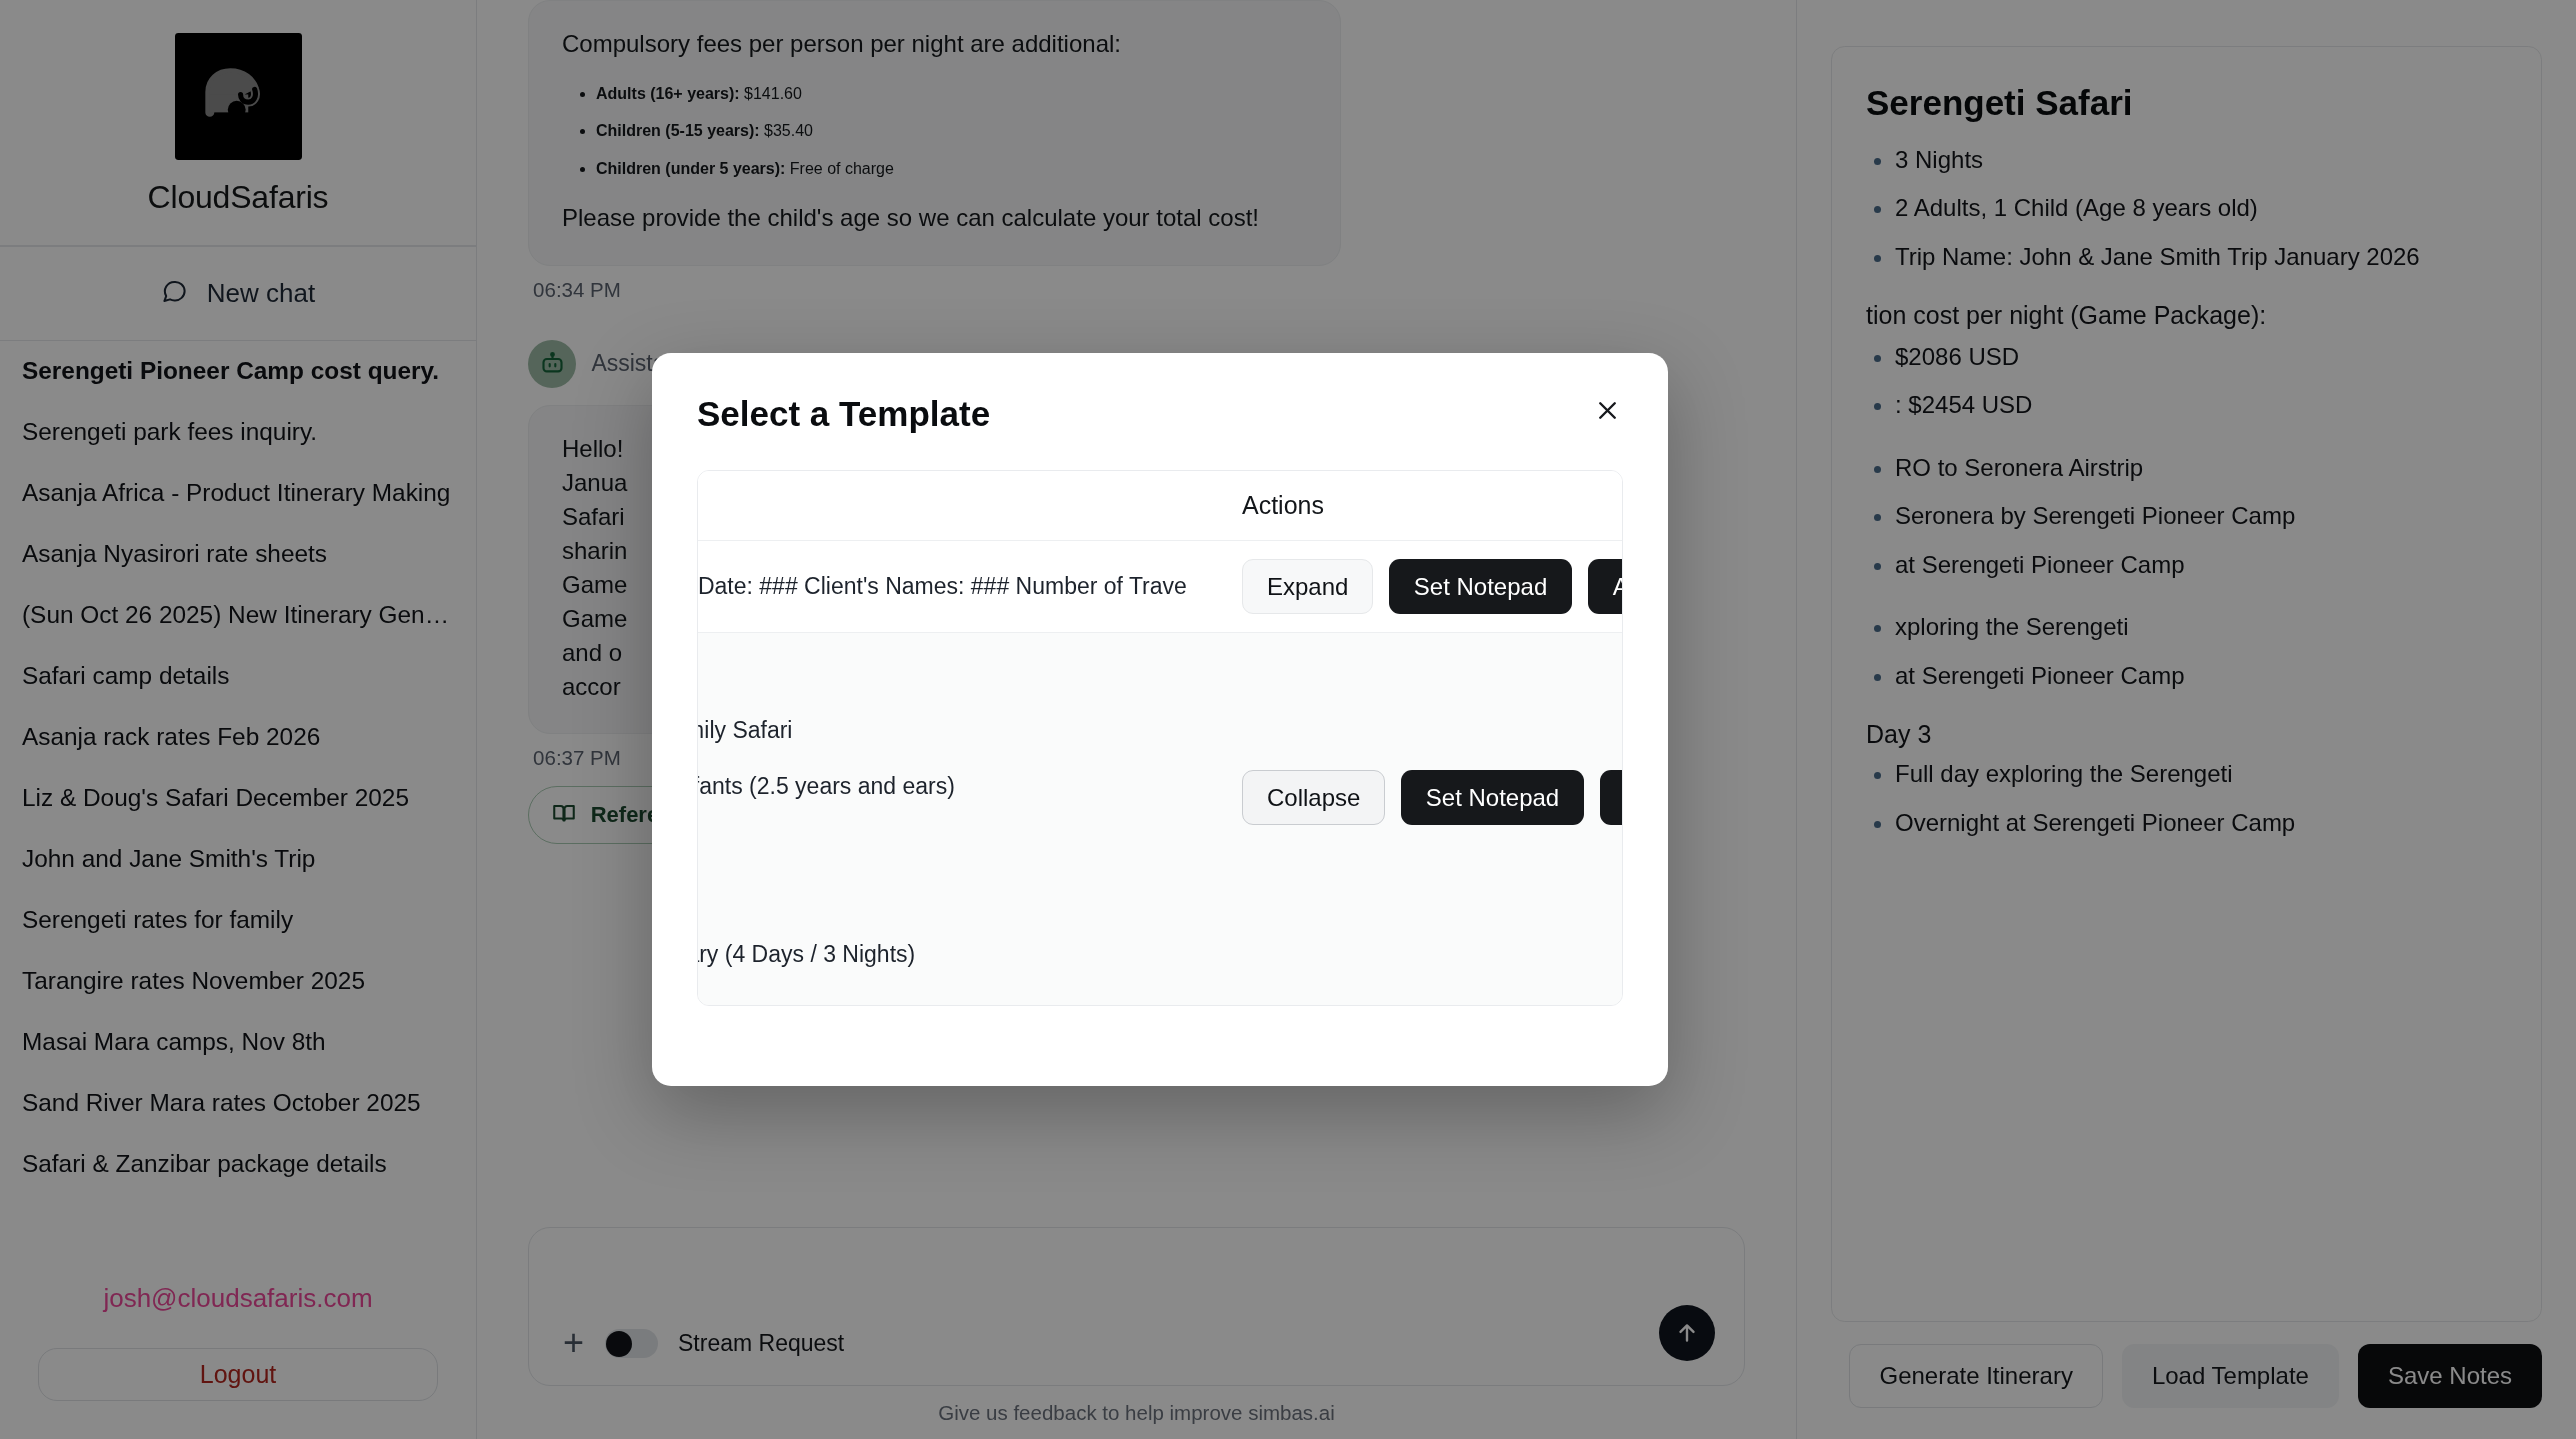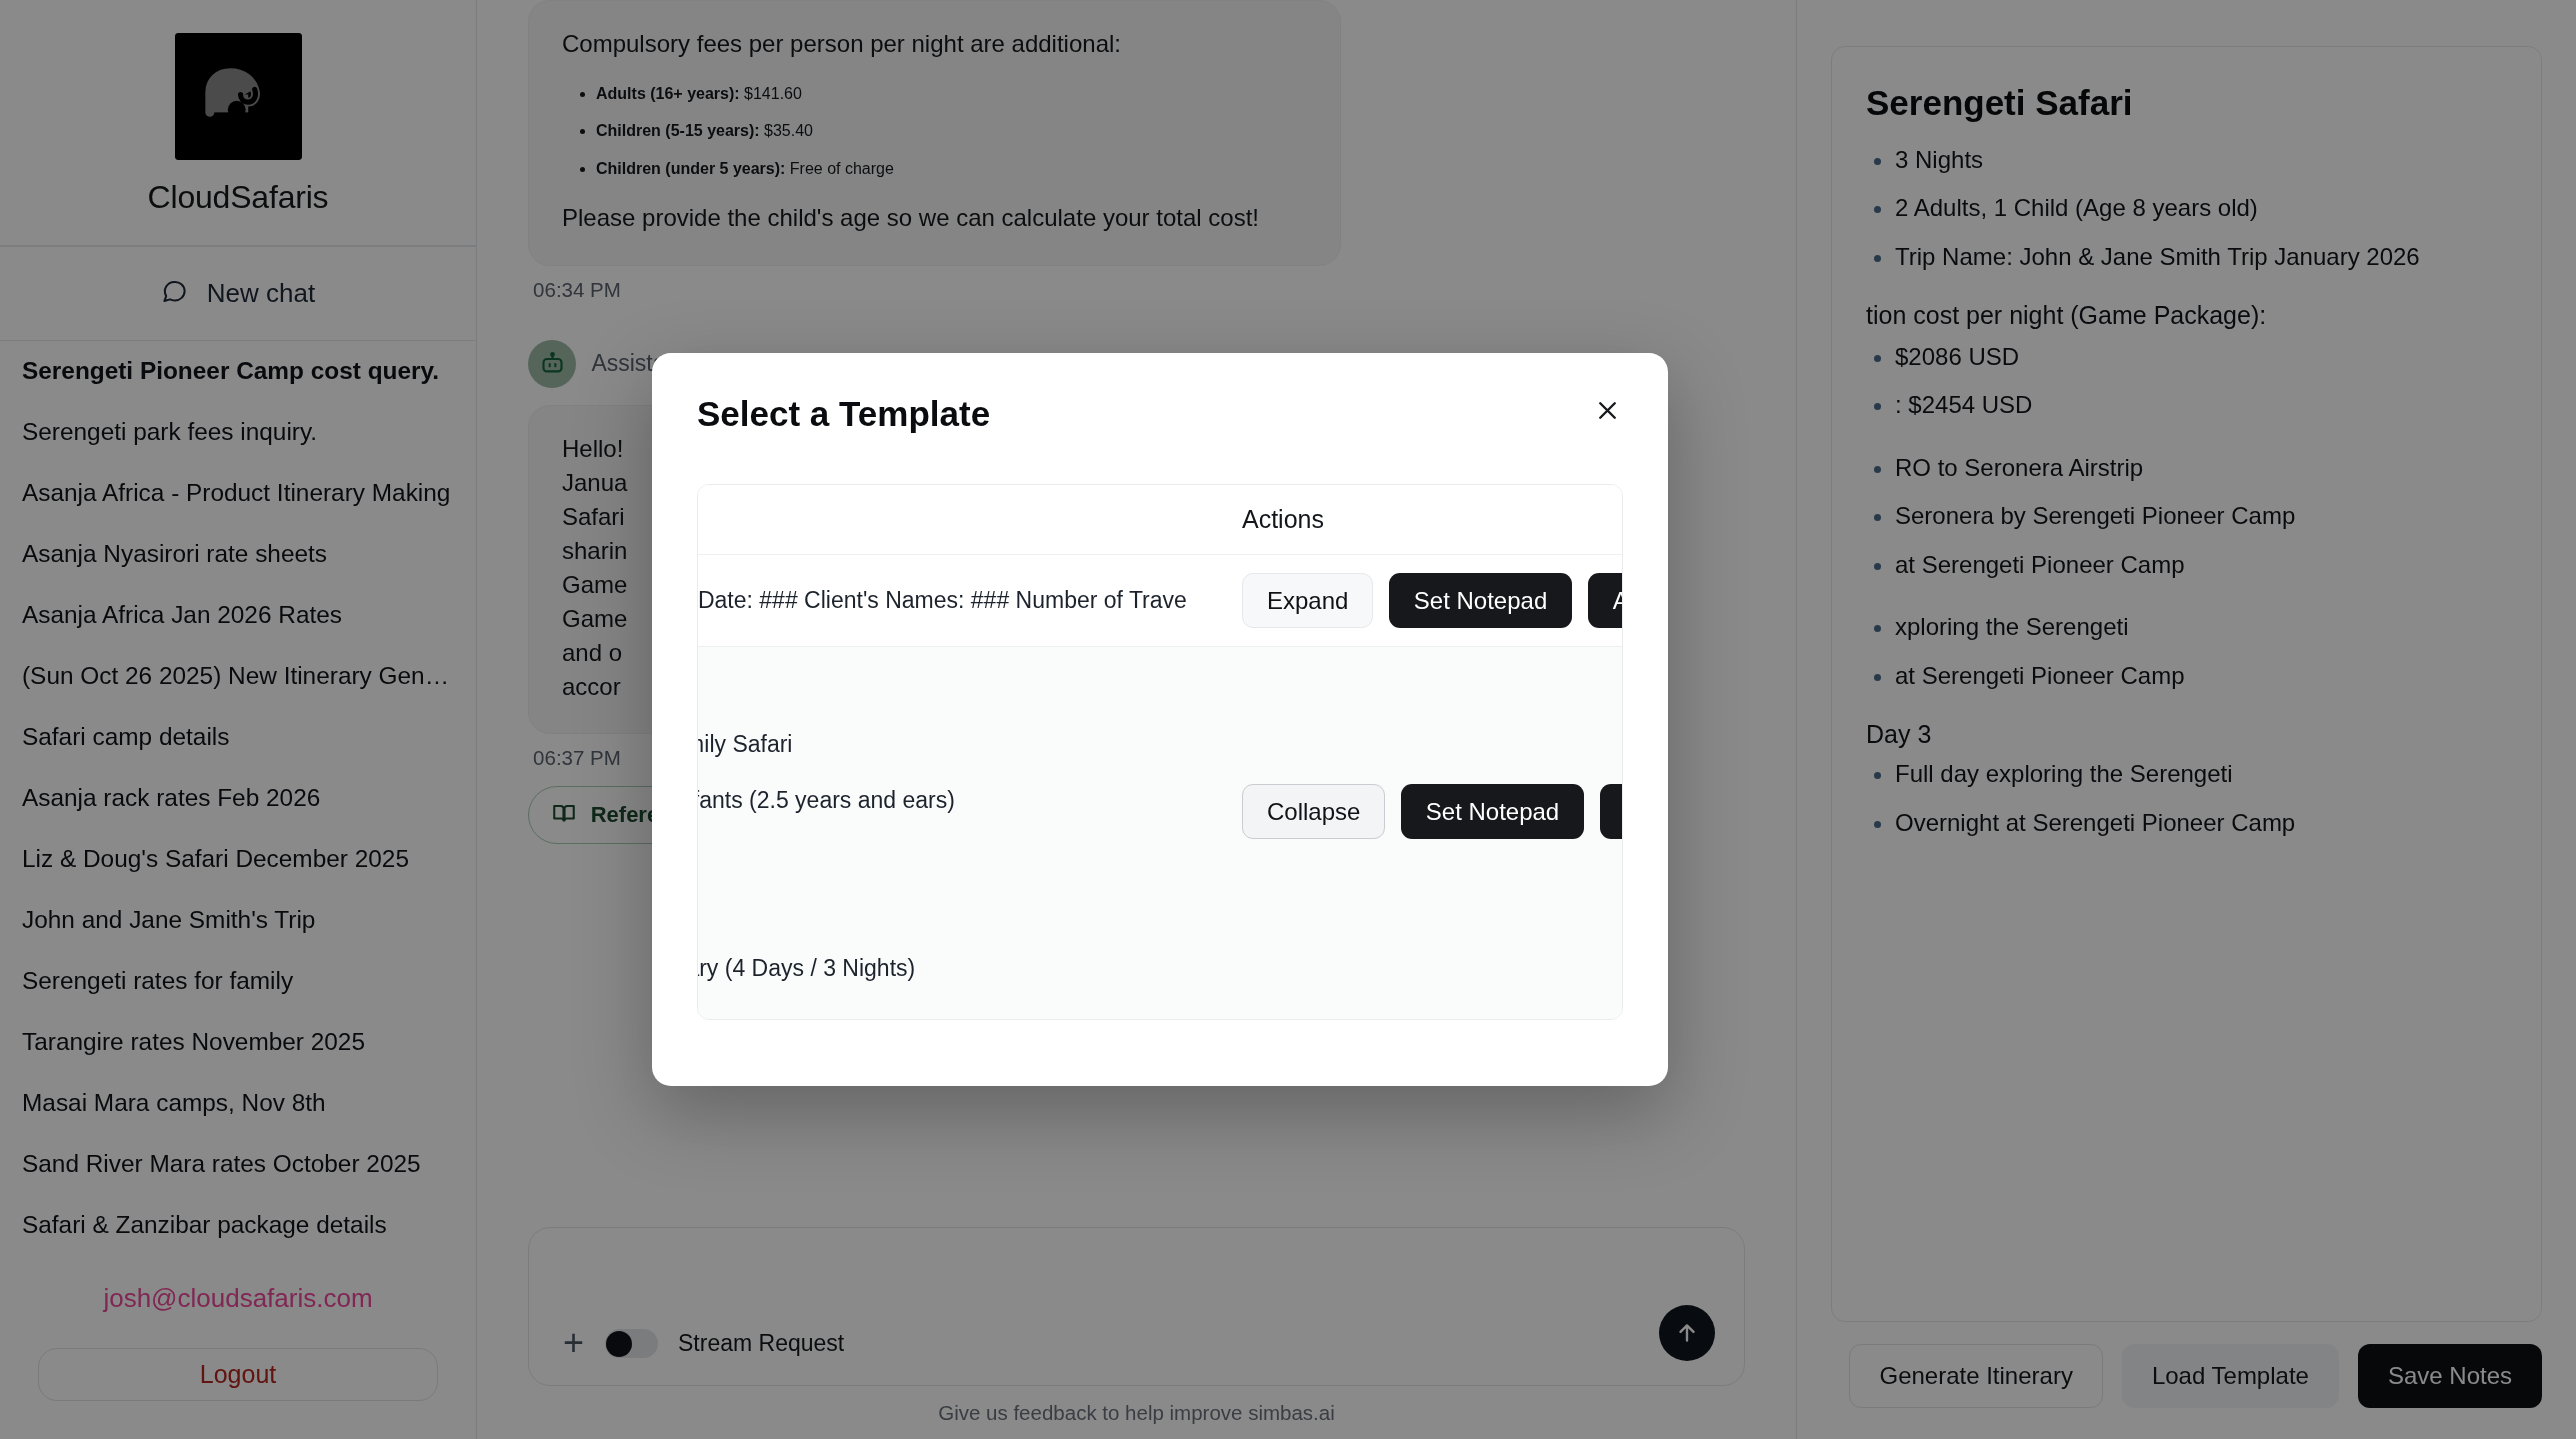--- a/index.html
+++ b/index.html
@@ -245,21 +245,21 @@
   .modal-title {
     font-size: 35px; font-weight: 700; color: #0a0c0f;
   }
   .modal-close {
     position: absolute; right: 41px; top: 38px;
     width: 39px; height: 39px;
     display: flex; align-items: center; justify-content: center;
     cursor: pointer;
   }
   .tpl-table {
-    margin-top: 50px;
+    margin-top: 36px;
     border: 1.7px solid #e9ebee;
     border-radius: 12px;
     height: 536px;
     overflow: hidden;
     
     position: relative;
   }
   .tpl-inner {
     position: absolute;
     left: -338px;      
@@ -355,23 +355,20 @@
           <span>Serengeti Pioneer Camp cost query.</span>
         </div>
         <div class="chat-item">
           <span>Serengeti park fees inquiry.</span>
         </div>
         <div class="chat-item">
           <span>Asanja Africa - Product Itinerary Making</span>
         </div>
         <div class="chat-item">
           <span>Asanja Nyasirori rate sheets</span>
-        </div>
-        <div class="chat-item">
-          <span>Asanja Africa Jan 2026 Rates</span>
         </div>
         <div class="chat-item">
           <span>(Sun Oct 26 2025) New Itinerary Gene...</span>
         </div>
         <div class="chat-item">
           <span>Safari camp details</span>
         </div>
         <div class="chat-item">
           <span>Asanja rack rates Feb 2026</span>
         </div>

